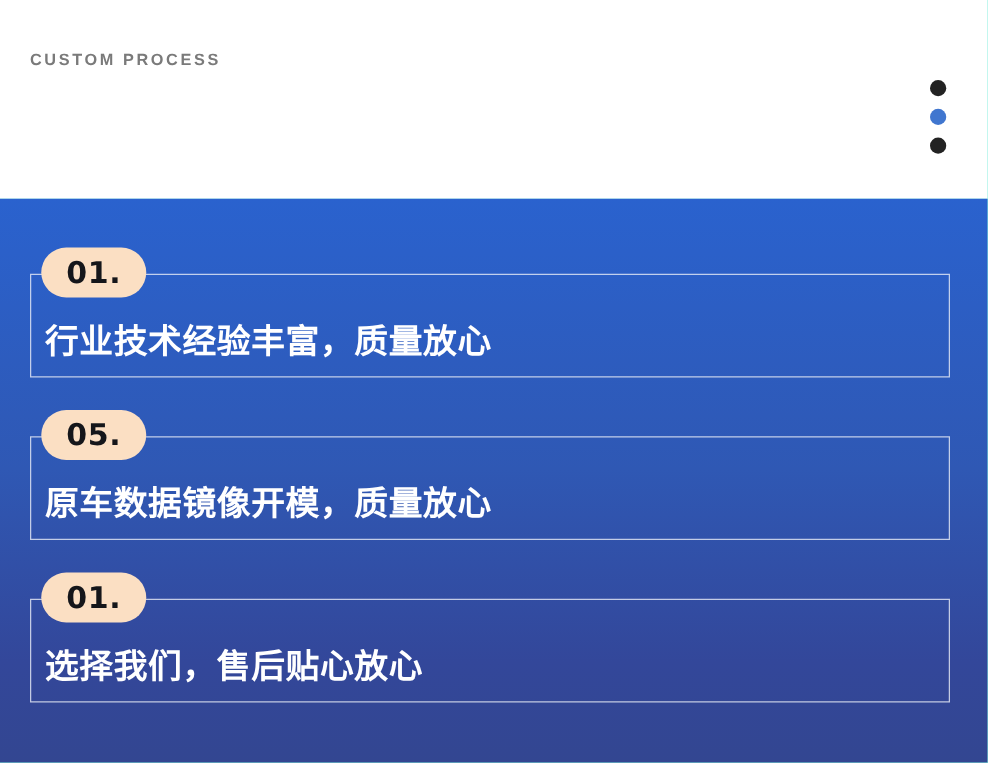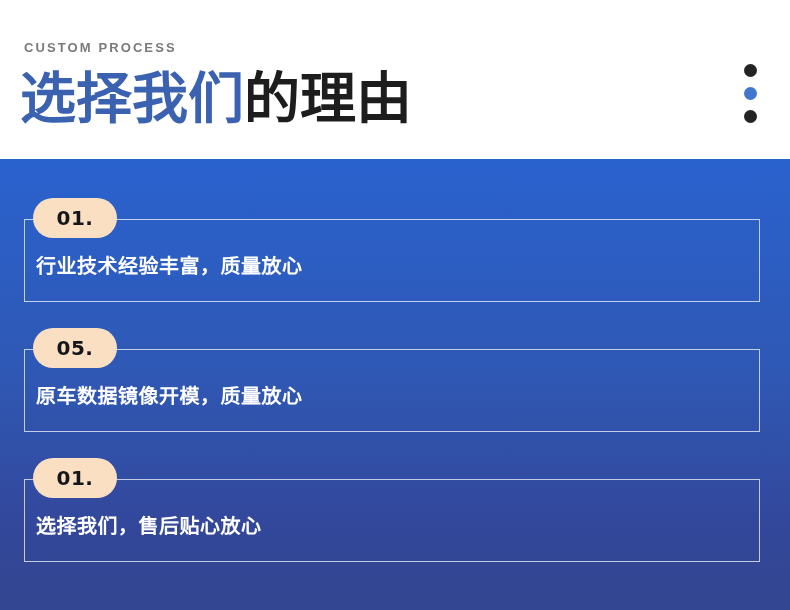--- a/index.html
+++ b/index.html
@@ -115,54 +115,51 @@
     left: 9px;
     top: 0px;
     width: 84px;
     height: 40px;
     border-radius: 20px;
     background: #fbdfc3;
     display: flex;
     align-items: center;
     justify-content: center;
     font-family: "DejaVu Sans", "Liberation Sans", sans-serif;
-    font-size: 20px;
+    font-size: 24px;
     font-weight: 700;
     color: #15161a;
     letter-spacing: 0.5px;
     box-sizing: border-box;
     z-index: 3;
   }
 
   .feature-text {
     position: absolute;
     left: 12px;
-    top: 48px;
-    font-size: 20px;
+    top: 56px;
+    font-size: 27px;
     font-weight: 700;
     color: #ffffff;
     line-height: 40px;
     white-space: nowrap;
     letter-spacing: 0.5px;
     font-family: "DejaVu Sans", "Liberation Sans", sans-serif;
     z-index: 2;
   }
 </style>
 </head>
 <body>
 
 <div id="page">
 
   <div class="header">
 
     <div class="header-eyebrow">CUSTOM PROCESS</div>
 
-    <div class="header-title">
-      <span class="title-accent">选择我们</span><span class="title-plain">的理由</span>
-    </div>
 
     <div class="dots">
       <span class="dot dot-1"></span>
       <span class="dot dot-2"></span>
       <span class="dot dot-3"></span>
     </div>
   </div>
 
   <div class="panel">
 

